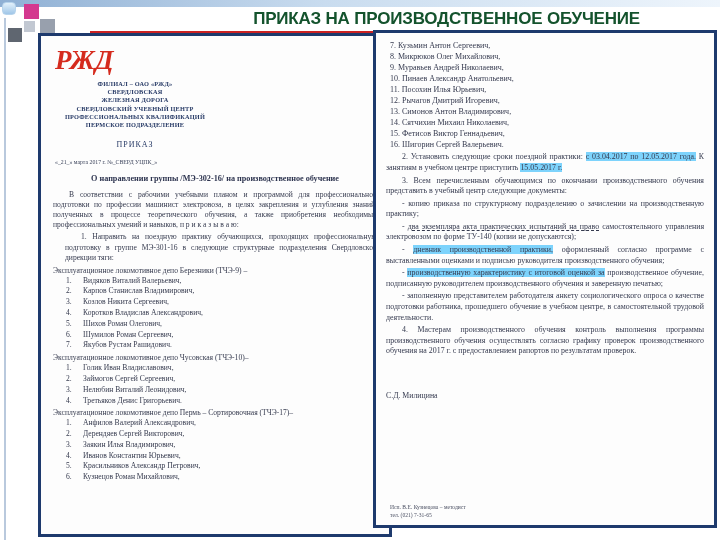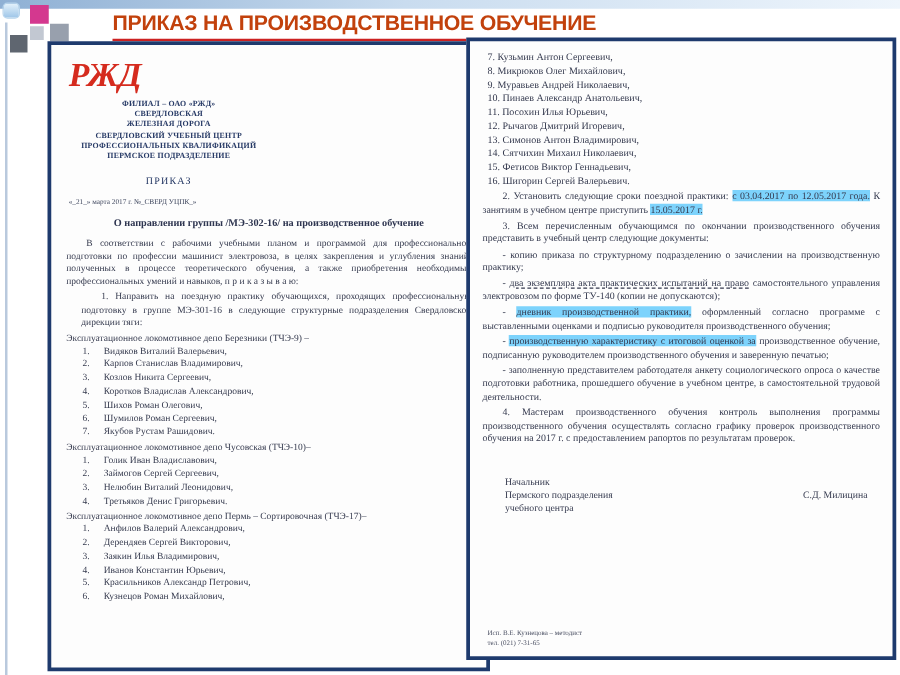--- a/index.html
+++ b/index.html
@@ -17,22 +17,22 @@
 
   
   .sq { position:absolute; }
   .sq-blue { left:2px; top:2px; width:14px; height:13px; border-radius:4px;
     background:linear-gradient(#e3f1fb,#9fc6e8); border:1px solid #b7d4ec; }
   .sq-m1 { left:24px; top:4px; width:15px; height:15px; background:#d4388f; }
   .sq-g1 { left:40px; top:19px; width:15px; height:15px; background:#98a0ad; }
   .sq-g2 { left:24px; top:21px; width:11px; height:11px; background:#c2c8d2; }
   .sq-d1 { left:8px; top:28px; width:14px; height:14px; background:#5f6670; }
 
-  .title { position:absolute; top:9px; left:90px; width:550px; text-align:left;
-    font-size:17px; font-weight:bold; letter-spacing:-0.2px; color:#c2410c;
+  .title { position:absolute; top:9px; left:90px; width:550px; text-align:right;
+    font-size:17px; font-weight:bold; letter-spacing:-0.2px; color:#14532d;
     border-bottom:2px solid #cc2222; padding-bottom:2px; white-space:nowrap; }
 
   .page { position:absolute; background:#fdfdfd; border:3px solid #1e3a6d; overflow:hidden;
     font-family:"Liberation Serif", serif; color:#353a4e; }
   .page-left  { left:14px;  top:33px; width:354px; height:504px; padding:8px 12px;margin-left:24px; }
   .page-right { left:373px; top:30px; width:344px; height:498px; padding:7px 10px; }
 
   
   .logo { width:70px; height:32px; }
 
@@ -210,25 +210,20 @@
 
     <p class="bodyp">- копию приказа по структурному подразделению о зачислении на производственную практику;</p>
     <p class="bodyp"><span>- </span><span class="du">два экземпляра акта практических испытаний на право</span><span> самостоятельного управления электровозом по форме ТУ-140 (копии не допускаются);</span></p>
     <p class="bodyp"><span>- </span><span class="hl">дневник производственной практики,</span><span> оформленный согласно программе с выставленными оценками и подписью руководителя производственного обучения;</span></p>
     <p class="bodyp"><span>- </span><span class="hl">производственную характеристику с итоговой оценкой за</span><span> производственное обучение, подписанную руководителем производственного обучения и заверенную печатью;</span></p>
     <p class="bodyp">- заполненную представителем работодателя анкету социологического опроса о качестве подготовки работника, прошедшего обучение в учебном центре, в самостоятельной трудовой деятельности.</p>
 
     <p class="bodyp">4. Мастерам производственного обучения контроль выполнения программы производственного обучения осуществлять согласно графику проверок производственного обучения на 2017 г. с предоставлением рапортов по результатам проверок.</p>
 
     <div class="sig">
-      <div class="sig-pos">
-          <div class="row">Начальник</div>
-          <div class="row">Пермского подразделения</div>
-          <div class="row">учебного центра</div>
-        </div>
       <div class="sig-name">С.Д. Милицина</div>
     </div>
 
     <div class="exec">
         <div class="row">Исп. В.Е. Кузнецова – методист</div>
         <div class="row">тел. (021) 7-31-65</div>
       </div>
   </div>
 
 </div>

